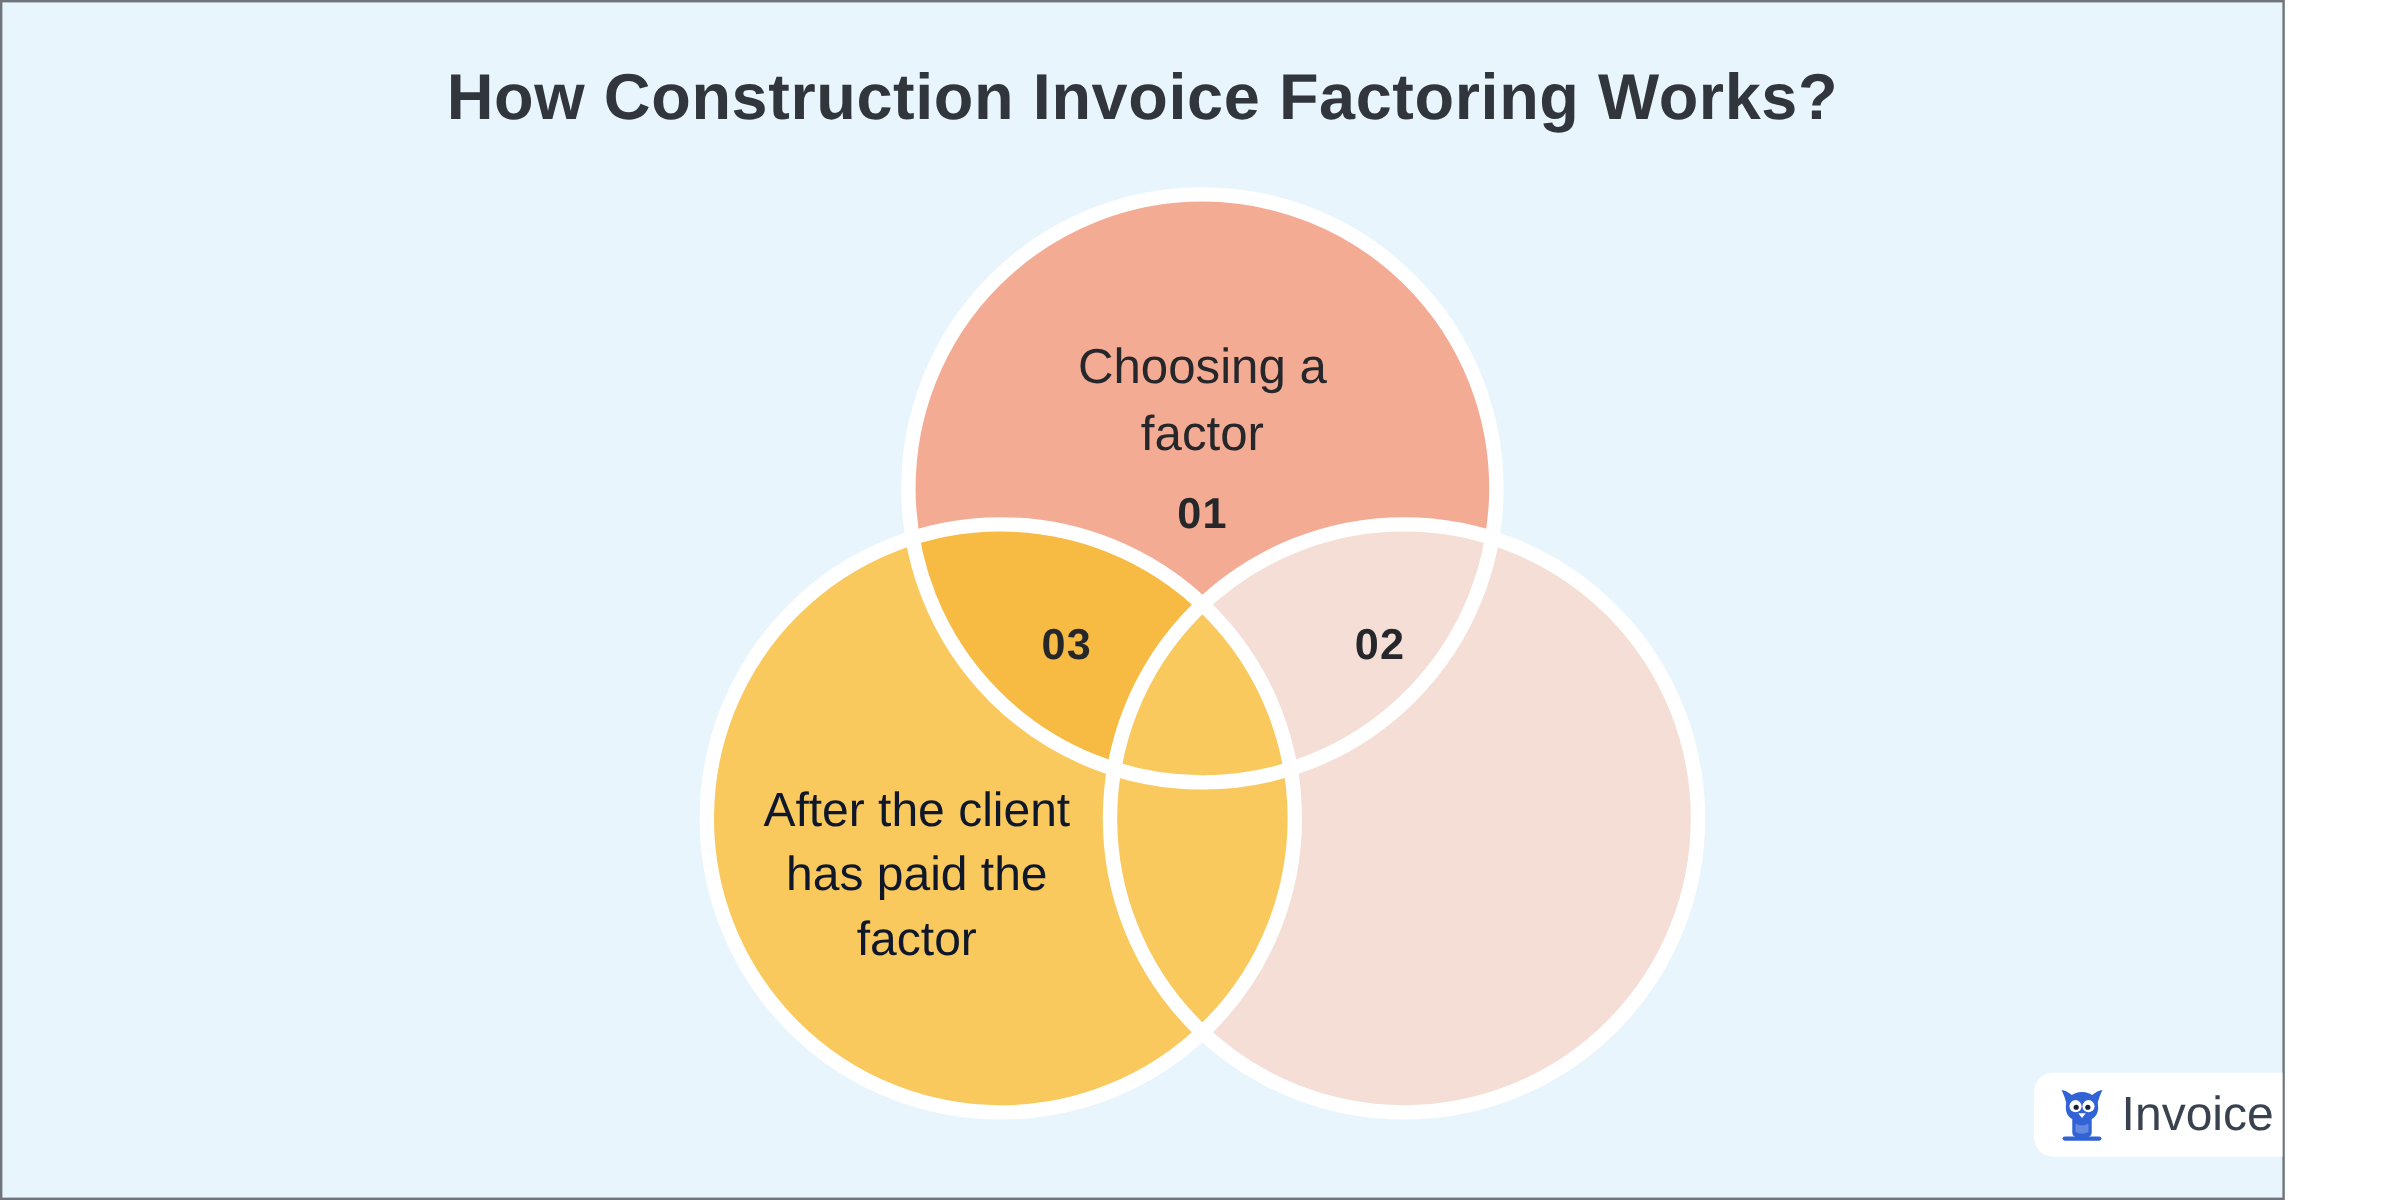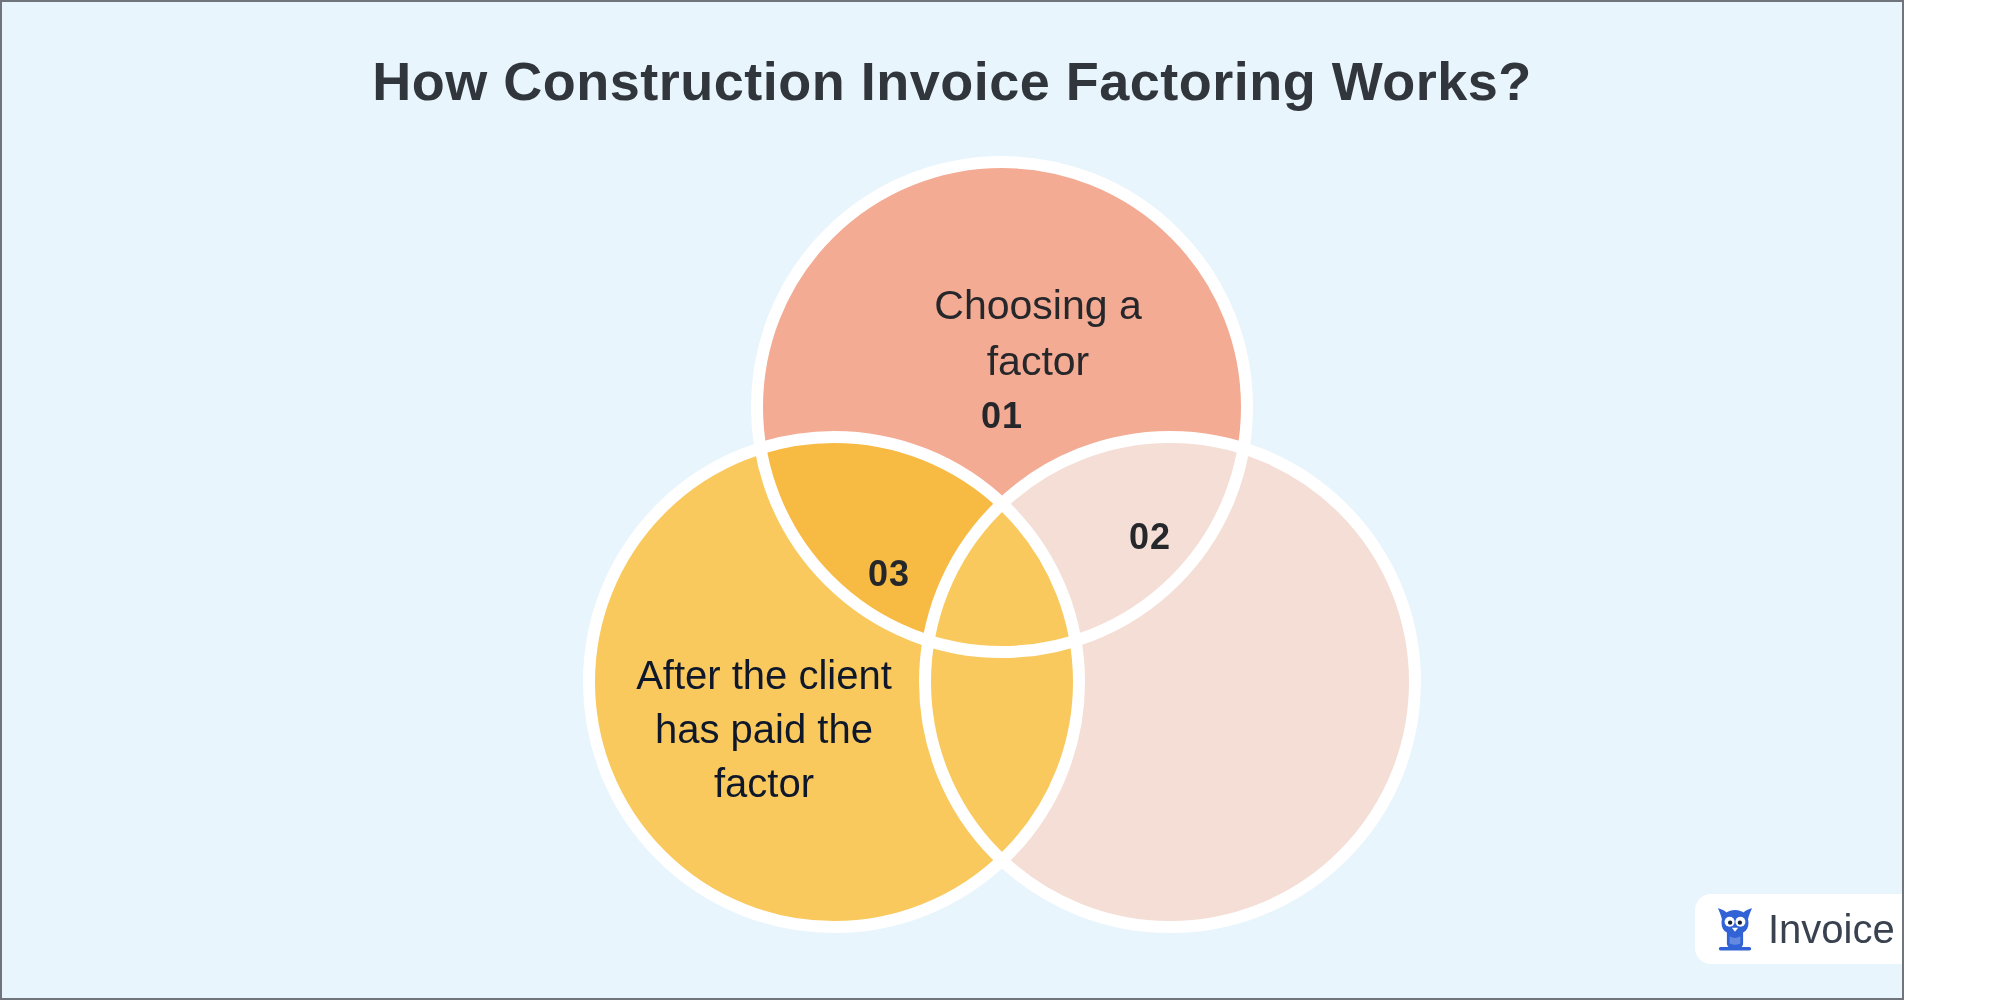--- a/index.html
+++ b/index.html
@@ -43,24 +43,24 @@
     font-weight: 400;
   }
   .venn-label.small-lh { line-height: 54px; font-size: 40px; }
   .step-number {
     position: absolute;
     transform: translate(-50%, -50%);
     font-size: 36px;
     font-weight: 600;
     letter-spacing: 1px;
   }
-  .label-top   { left: 1036px; top: 331px; }
-  .num-01      { left: 1000px; top: 414px; text-align: right; }
+  .label-top   { left: 1000px; top: 331px; }
+  .num-01      { left: 1000px; top: 426px; text-align: right; }
   .num-02      { left: 1120px; top: 535px; margin-left: 28px; }
-  .num-03      { left: 887px;  top: 535px; margin-top: 37px; }
+  .num-03      { left: 887px;  top: 535px; }
   .label-left  { left: 762px;  top: 727px; }
   .label-right { left: 1240px; top: 727px; }
   .brand-logo {
     position: absolute;
     left: 1693px;
     top: 892px;
     width: 270px;
     height: 70px;
     background: #FFFFFF;
     border-radius: 16px;

